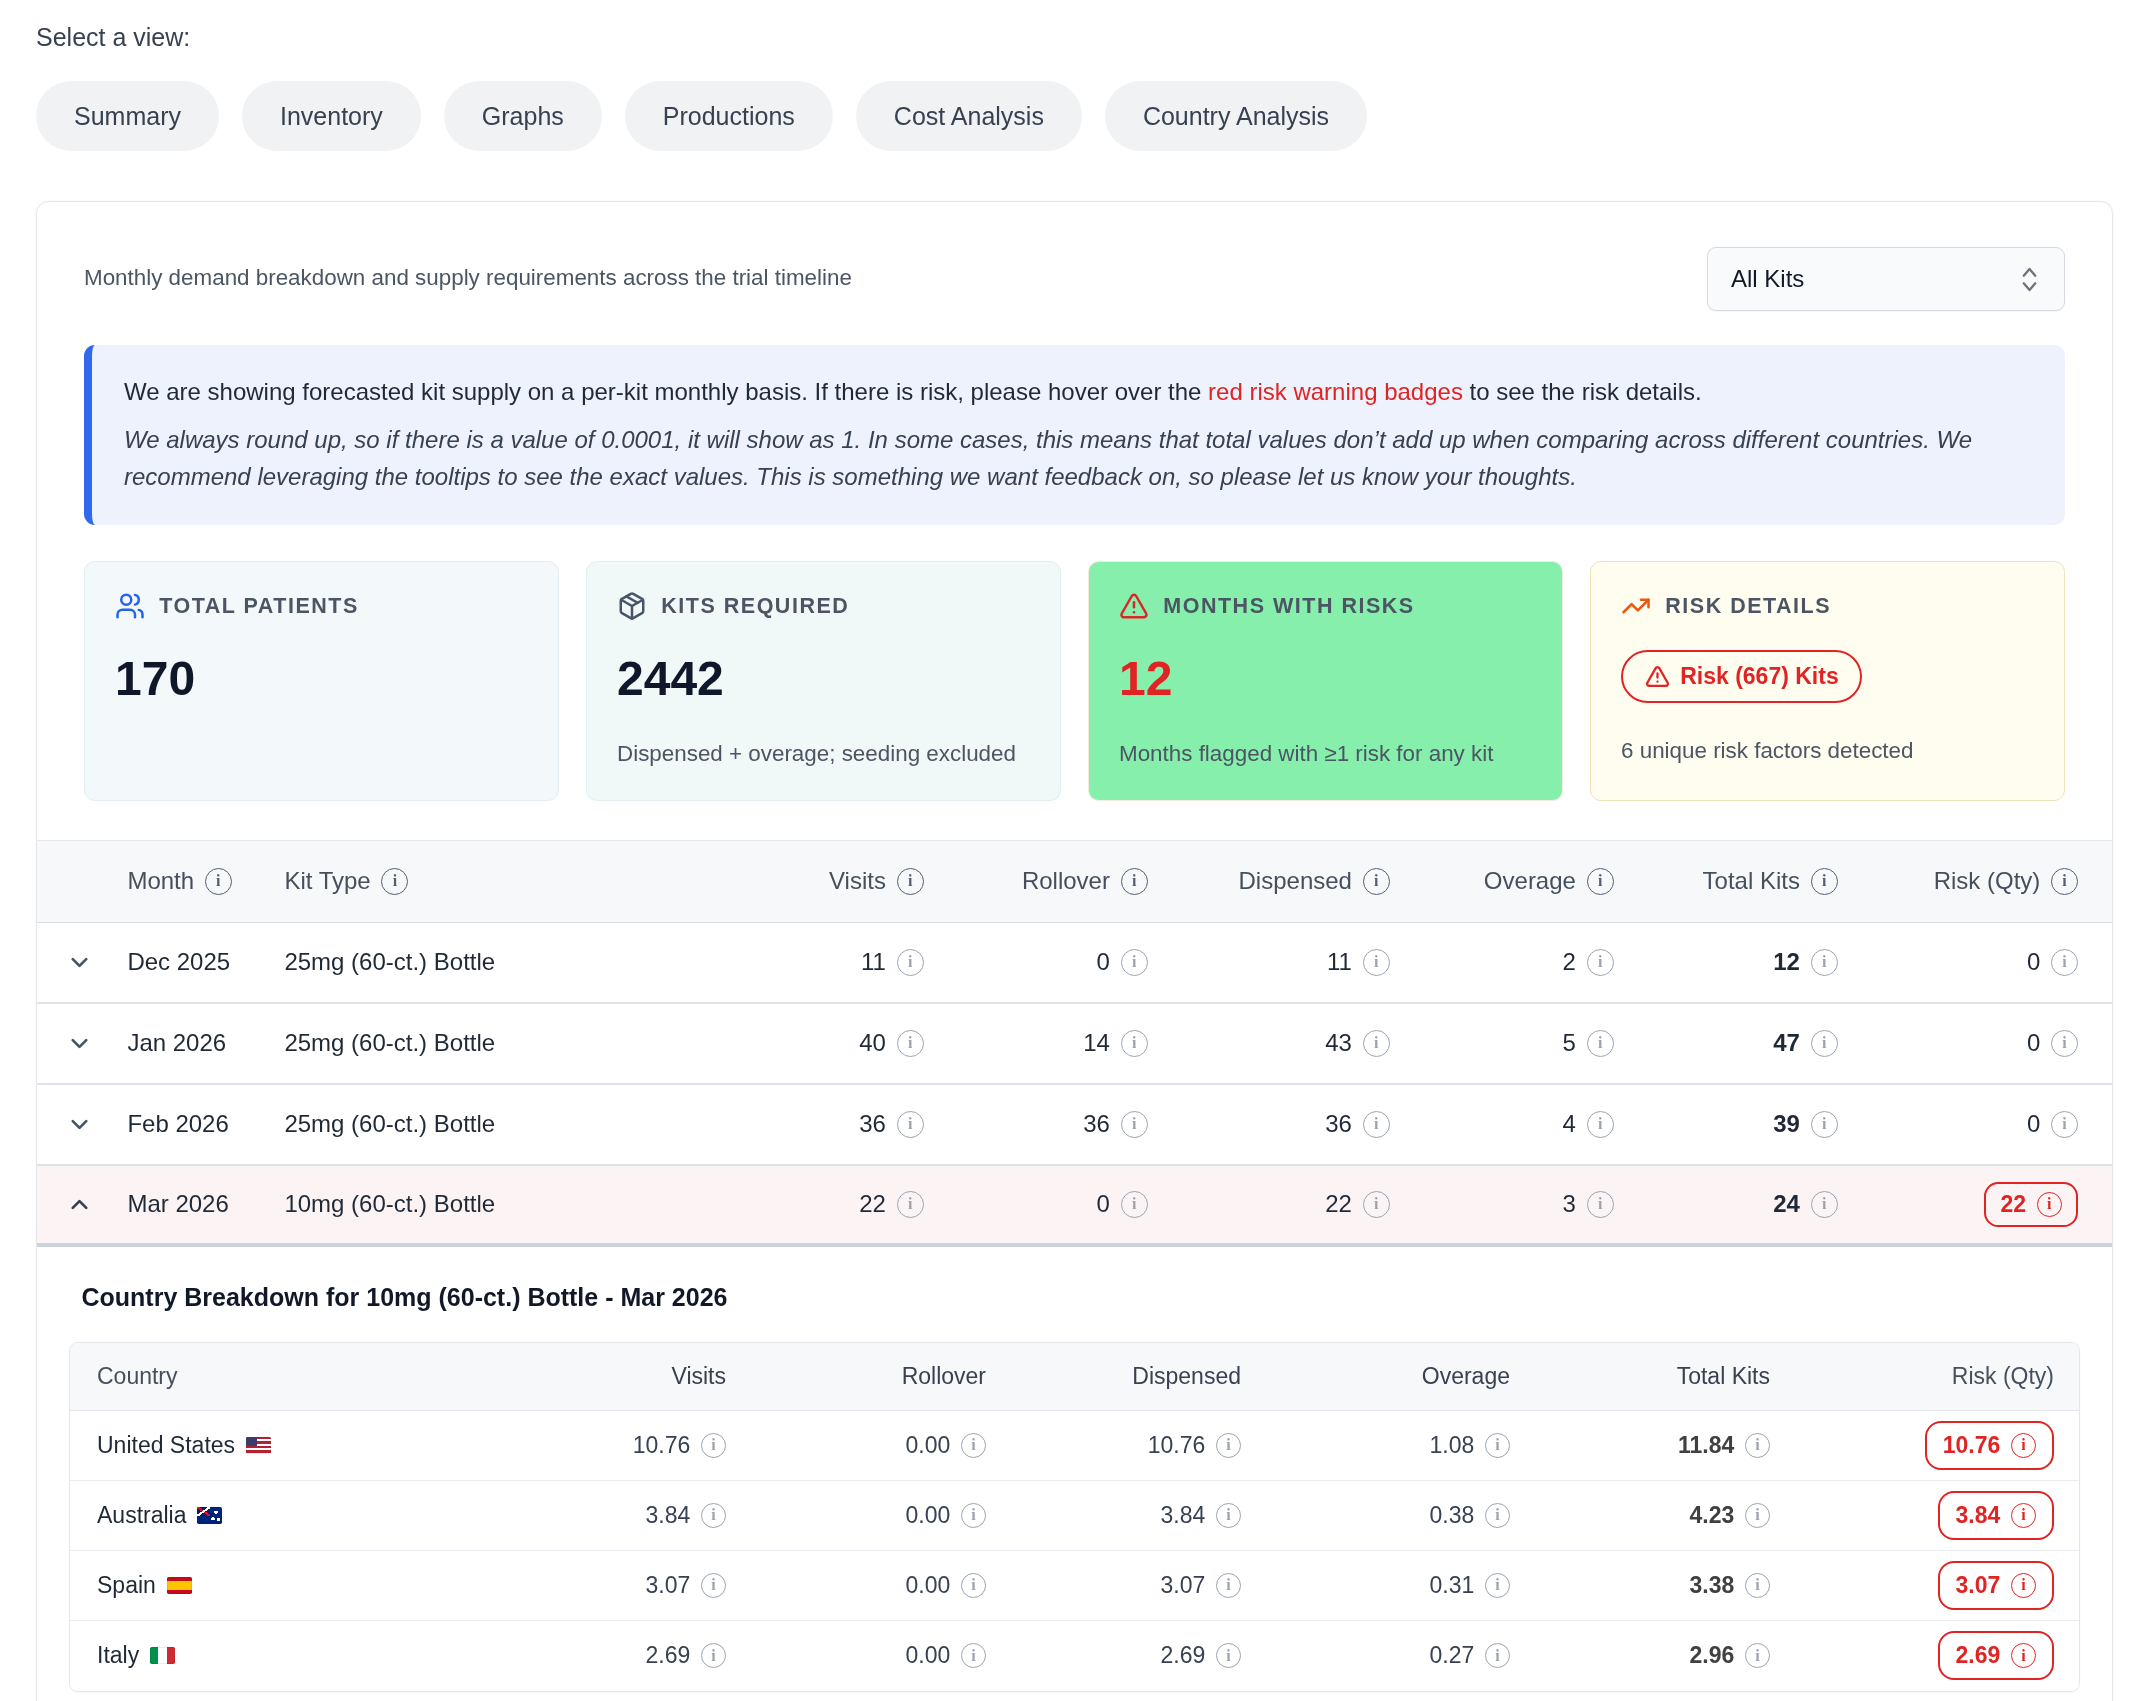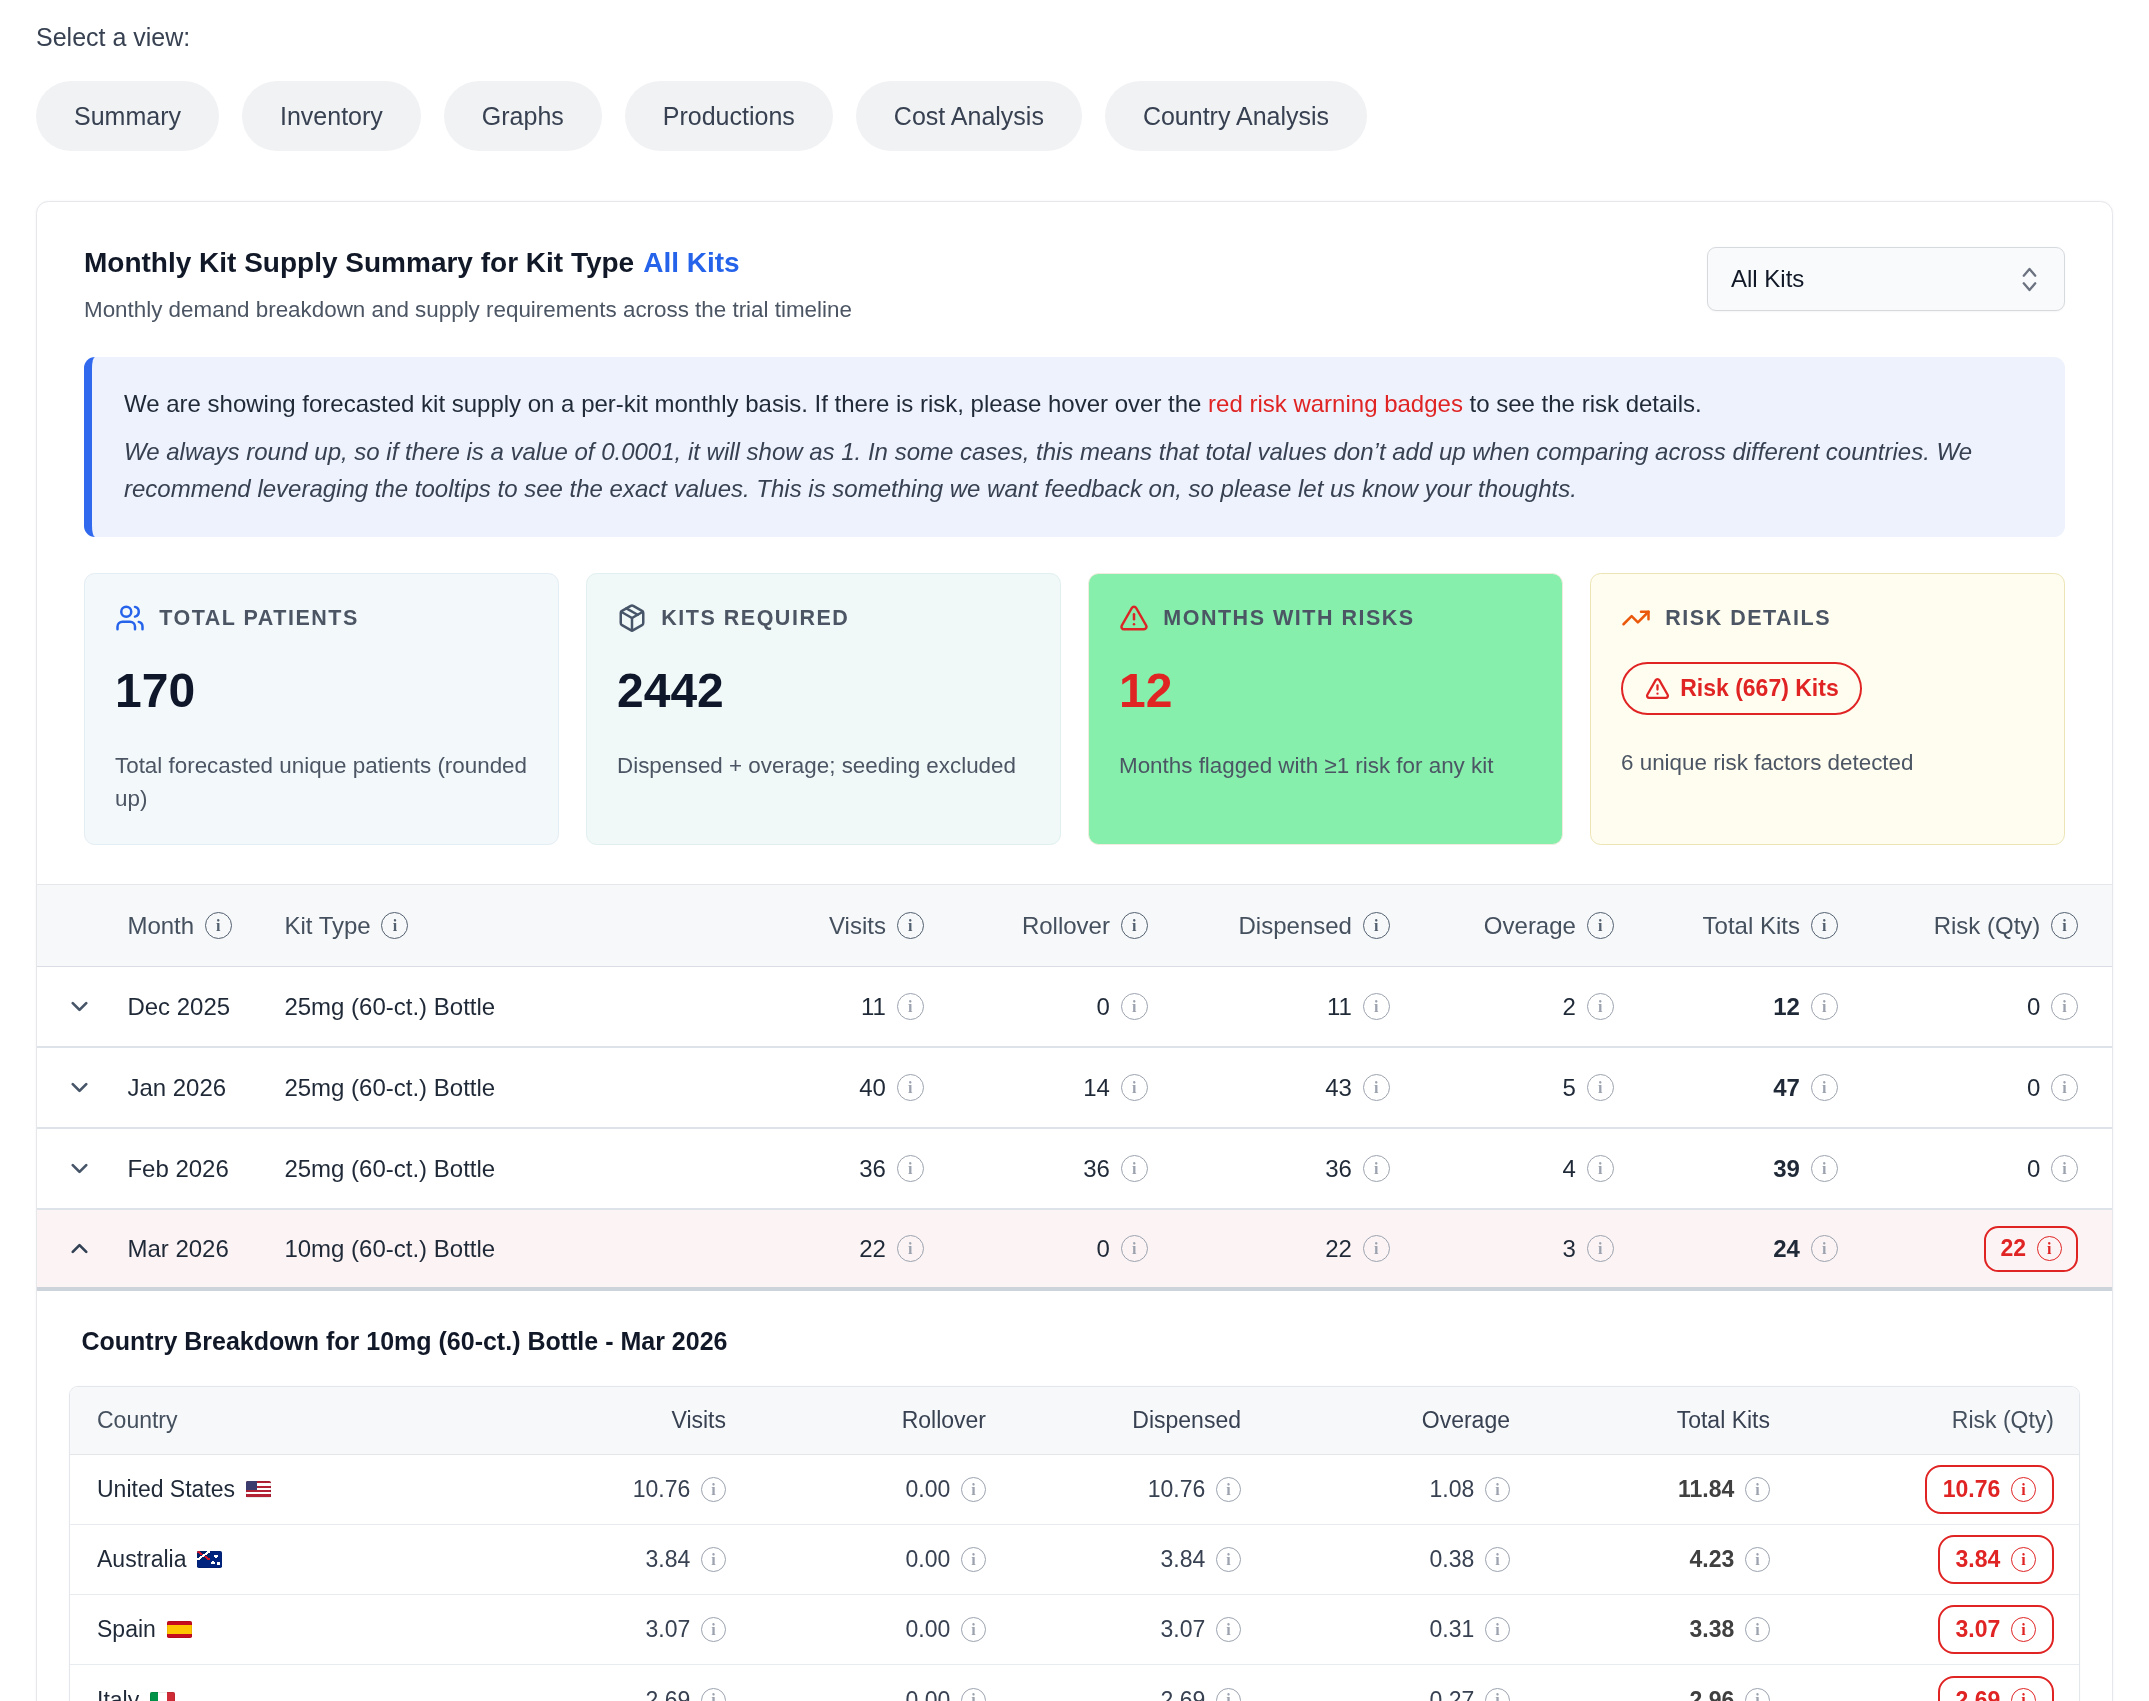--- a/index.html
+++ b/index.html
@@ -140,23 +140,20 @@
     <div class="tab">Productions</div>
     <div class="tab">Cost Analysis</div>
     <div class="tab">Country Analysis</div>
   </div>
 </div>
 
 <div class="card">
 
   <div class="card-head">
     <div>
-      <div class="card-title">
-        <span>Monthly Kit Supply Summary for Kit Type</span><span class="kit-link">All Kits</span>
-      </div>
       <div class="card-sub">Monthly demand breakdown and supply requirements across the trial timeline</div>
     </div>
     <div class="kit-select">
       <span>All Kits</span>
       <svg width="23" height="29" viewBox="0 0 24 30" fill="none" stroke="#6b7280" stroke-width="2.4" stroke-linecap="round" stroke-linejoin="round">
         <polyline points="6,11 12,4 18,11"></polyline>
           <polyline points="6,19 12,26 18,19"></polyline>
       </svg>
     </div>
   </div>
@@ -173,21 +170,20 @@
       <div class="stat-label">
         <svg width="30" height="30" viewBox="0 0 24 24" fill="none" stroke="#2563eb" stroke-width="2" stroke-linecap="round" stroke-linejoin="round">
             <path d="M16 21v-2a4 4 0 0 0-4-4H6a4 4 0 0 0-4 4v2"></path>
             <circle cx="9" cy="7" r="4"></circle>
             <path d="M22 21v-2a4 4 0 0 0-3-3.87"></path>
             <path d="M16 3.13a4 4 0 0 1 0 7.75"></path>
           </svg>
         <span>TOTAL PATIENTS</span>
       </div>
       <div class="stat-value">170</div>
-      <div class="stat-desc">Total forecasted unique patients (rounded up)</div>
     </div>
 
     <div class="stat stat-2">
       <div class="stat-label">
         <svg width="30" height="30" viewBox="0 0 24 24" fill="none" stroke="#475569" stroke-width="2" stroke-linecap="round" stroke-linejoin="round">
             <path d="m7.5 4.27 9 5.15"></path>
             <path d="M21 8a2 2 0 0 0-1-1.73l-7-4a2 2 0 0 0-2 0l-7 4A2 2 0 0 0 3 8v8a2 2 0 0 0 1 1.73l7 4a2 2 0 0 0 2 0l7-4A2 2 0 0 0 21 16Z"></path>
             <path d="m3.3 7 8.7 5 8.7-5"></path>
             <path d="M12 22V12"></path>
           </svg>

